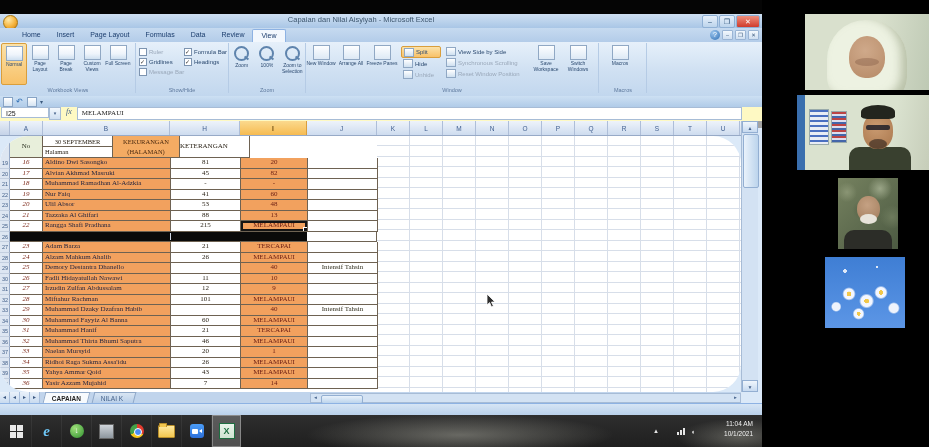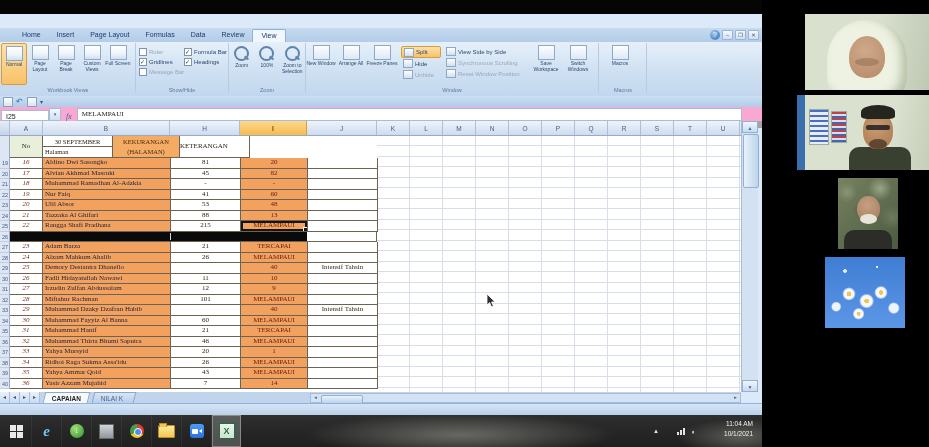--- a/index.html
+++ b/index.html
@@ -49,39 +49,39 @@
   .srow .sic{width:8px;height:7px;background:linear-gradient(#fff,#cfe0f0);border:1px solid #90a8c4;margin-right:2px;flex:none;}
   .srow.hl{background:linear-gradient(#fbe2a9,#f8c168);border:1px solid #d99e3c;border-radius:2px;height:10px;}
   .srow.gray{color:#9aa8ba;}
   
   .qat{position:absolute;left:0;top:82px;width:100%;height:11px;
     background:linear-gradient(#cde0f3,#b0cbe8);display:flex;align-items:center;padding-left:3px;box-sizing:border-box;gap:3px;}
   .qic{width:8px;height:8px;background:linear-gradient(#fff,#d6e4f2);border:1px solid #87a3c4;}
   .qic.undo{background:none;border:none;color:#2f6fb4;font-size:8px;line-height:8px;}
   .qdrop{font-size:6px;color:#3b5a7e;}
   
-  .fbar{position:absolute;left:0;top:93px;width:100%;height:14px;background:#f9a8d4;
-    border-bottom:7px solid #a3a3a3;display:flex;align-items:flex-end;}
+  .fbar{position:absolute;left:0;top:93px;width:100%;height:14px;background:#fef9c3;
+    border-bottom:7px solid #a3a3a3;display:flex;align-items:flex-start;}
   .namebox{width:48px;height:11px;background:#fff;border:1px solid #a7bcd6;font-size:7px;line-height:11px;
     padding-left:4px;box-sizing:border-box;color:#222;margin-left:1px;}
   .nbdrop{width:10px;height:11px;background:linear-gradient(#f3f8fd,#cfdff1);border:1px solid #a7bcd6;
     font-size:5px;line-height:11px;text-align:center;color:#44618a;}
   .fxsym{font-size:8px;font-style:italic;font-family:"Liberation Serif",serif;color:#44618a;padding:0 5px;}
   .finput{flex:1;height:11px;background:#fff;border:1px solid #a7bcd6;font-size:7px;line-height:11px;
     padding-left:4px;color:#222;margin-right:20px;font-family:"Liberation Serif",serif;}
   
   .colhdr{position:absolute;left:0;top:107px;width:741px;height:15px;display:flex;
     background:linear-gradient(#eef3fa,#cedcef);border-bottom:1px solid #97aac7;box-sizing:border-box;}
   .ch{height:100%;border-right:1px solid #aebed8;font-size:6.5px;line-height:15px;text-align:center;
     color:#3f5e8e;box-sizing:border-box;flex:none;}
   .ch.corner{width:10px;background:linear-gradient(#e7edf6,#c5d3e8);}
   .ch.sel{background:linear-gradient(#fbd98e,#f6bb51);color:#6b4a10;font-weight:bold;border-right:1px solid #d99e3c;}
   .cw-a{width:33px}.cw-b{width:127px}.cw-h{width:70px}.cw-i{width:67px}.cw-j{width:70px}.cw-s{width:33px}
   
-  .grid{position:absolute;left:0;top:122px;width:741px;height:256px;background:#fff;overflow:hidden;}
+  .grid{position:absolute;left:0;top:122px;width:741px;height:256px;background:#fff;overflow:hidden;border-radius:28px;}
   .glines{position:absolute;left:377px;top:0;width:364px;height:100%;
     background:repeating-linear-gradient(to right,transparent 0 32px,#d7dee9 32px 33px),
                repeating-linear-gradient(to bottom,transparent 0 9.5px,#d7dee9 9.5px 10.5px);}
   .tbl{position:absolute;left:0;top:0;width:377px;}
   .trow{display:flex;height:10.5px;}
   .rh{width:10px;flex:none;background:#dde6f2;border-right:1px solid #97aac7;border-bottom:1px solid #c3cfe0;
     font-size:5.5px;line-height:10px;text-align:right;padding-right:1px;box-sizing:border-box;color:#44618a;overflow:hidden;}
   .cell{flex:none;box-sizing:border-box;border-right:1px solid #6e6252;border-bottom:1px solid #6e6252;
     font-family:"Liberation Serif",serif;font-size:7px;line-height:9.5px;overflow:hidden;white-space:nowrap;background:#fff;}
   .cell.no{width:33px;text-align:center;color:#7e2a1a;font-style:italic;}
@@ -195,20 +195,29 @@
 </style>
 </head>
 <body>
 
 <div id="stage">
 
   <div class="topstrip"></div>
 
   <div id="excel">
 
+    <div class="titlebar">
+      <div class="orb"></div>
+      <div class="title-text">Capaian dan Nilai Aisyiyah - Microsoft Excel</div>
+      <div class="winbtns">
+        <div class="wbtn">–</div>
+        <div class="wbtn">❐</div>
+        <div class="wbtn close">✕</div>
+      </div>
+    </div>
 
     <div class="tabrow">
       <span class="rtab">Home</span>
       <span class="rtab">Insert</span>
       <span class="rtab">Page Layout</span>
       <span class="rtab">Formulas</span>
       <span class="rtab">Data</span>
       <span class="rtab">Review</span>
       <span class="rtab active">View</span>
     </div>
@@ -550,21 +559,21 @@
             <div class="rh">36</div>
             <div class="cell no">32</div>
             <div class="cell nm">Muhammad Thirta Bhumi Saputra</div>
             <div class="cell hv">46</div>
             <div class="cell iv">MELAMPAUI</div>
             <div class="cell jv"></div>
           </div>
         <div class="trow">
             <div class="rh">37</div>
             <div class="cell no">33</div>
-            <div class="cell nm">Yahya Mursyid</div>
+            <div class="cell nm">Naelan Mursyid</div>
             <div class="cell hv">20</div>
             <div class="cell iv">1</div>
             <div class="cell jv"></div>
           </div>
         <div class="trow">
             <div class="rh">38</div>
             <div class="cell no">34</div>
             <div class="cell nm">Ridhoi Raga Sukma Assa'idu</div>
             <div class="cell hv">26</div>
             <div class="cell iv">MELAMPAUI</div>

